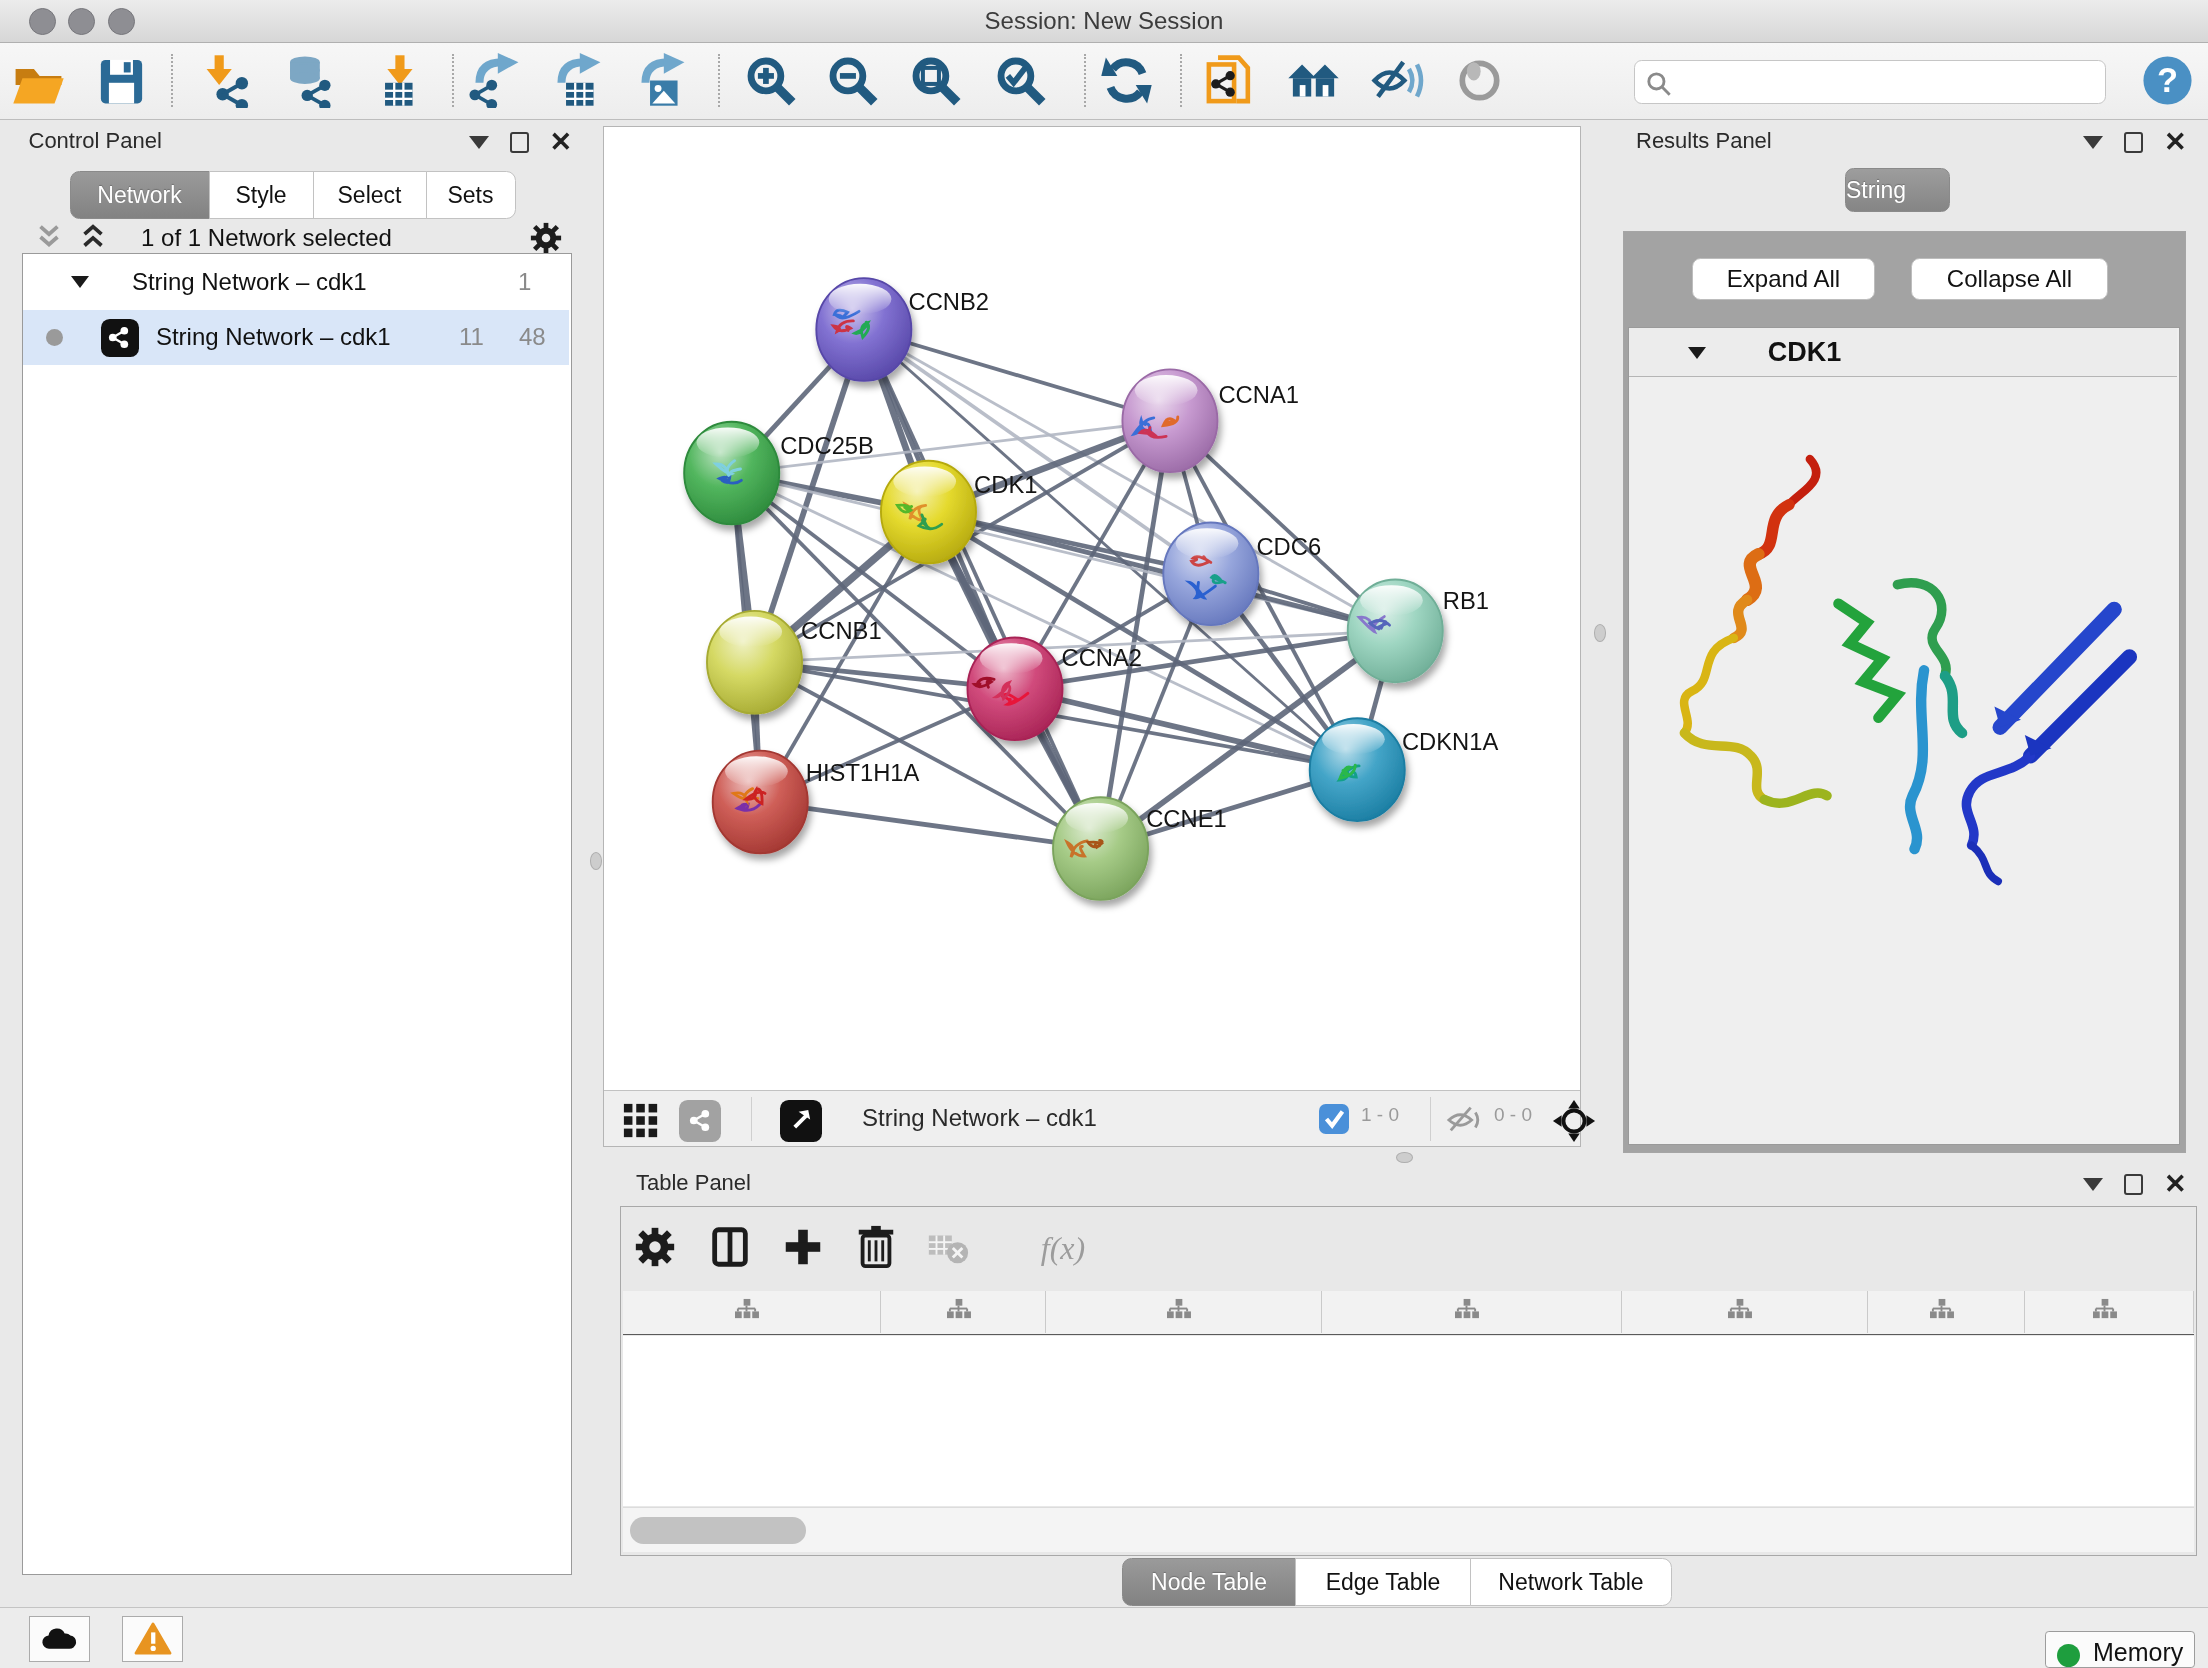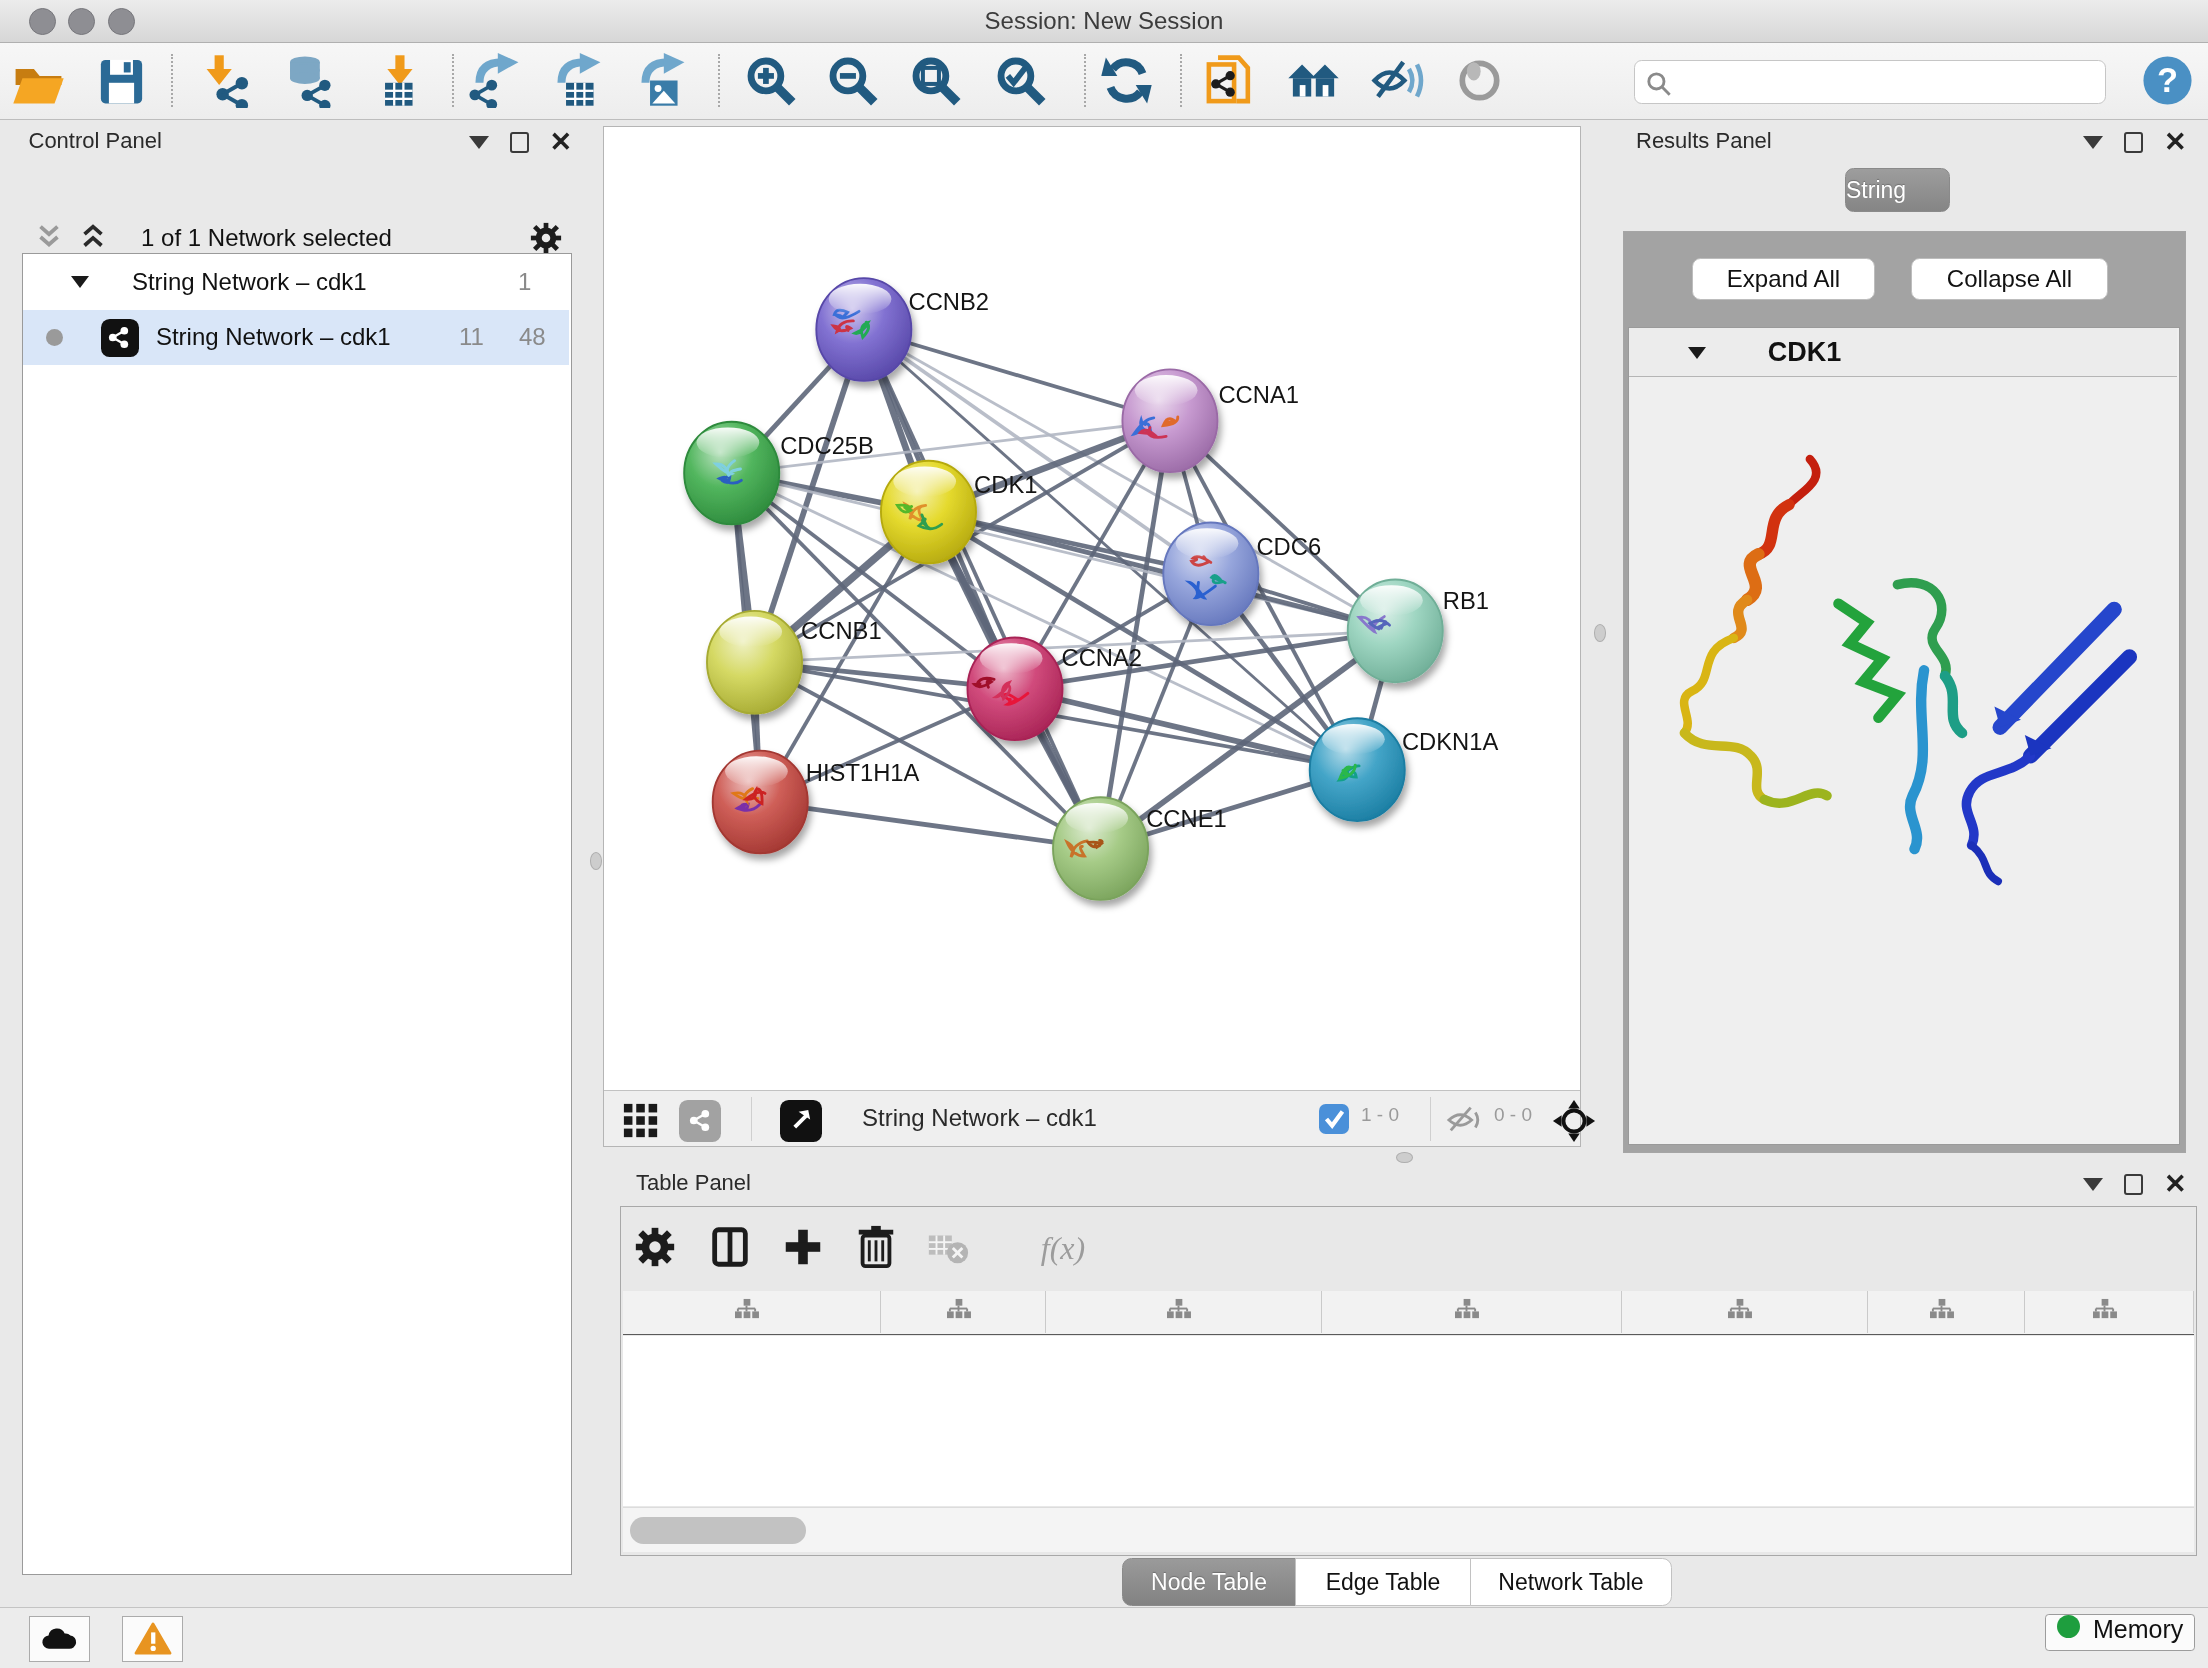--- a/index.html
+++ b/index.html
@@ -113,23 +113,23 @@
   #tbl-hscroll { position:absolute; left:1.9px; top:300px; width:1571px; height:45px;
     background:#f4f4f4; border-top:1px solid #dcdcdc; }
   #tbl-thumb { position:absolute; left:7.6px; top:8.6px; width:176px; height:27px;
     background:#c2c2c2; border-radius:13.3px; }
 
   
   #bottombar { position:absolute; left:0; top:1607px; width:2208px; height:61px;
     background:#ececec; border-top:1.9px solid #c4c4c4; }
   .bb-btn { position:absolute; top:7.6px; width:61px; height:46px; background:#fbfbfb;
     border:1.9px solid #ababab; display:flex; align-items:center; justify-content:center; }
-  #memory-btn { position:absolute; left:2045px; top:6px; width:150px; height:37px;
+  #memory-btn { position:absolute; left:2045px; top:23px; width:150px; height:37px;
     background:#fbfbfb; border:1.9px solid #9c9c9c; border-radius:3.8px;
-    display:flex; align-items:flex-start; justify-content:center; gap:13.3px;
+    display:flex; align-items:flex-end; justify-content:center; gap:13.3px;
     font-size:25px; color:#111; }
   #memory-dot { width:23px; height:23px; border-radius:50%; background:#1e9e3e; }
 </style>
 </head>
 <body>
 
 <div id="titlebar">
   <span class="traffic" style="left:28.5px"></span>
   <span class="traffic" style="left:68px"></span>
   <span class="traffic" style="left:108px"></span>
@@ -295,20 +295,26 @@
       </svg>
   </button>
 </div>
 
 <div id="control-panel">
   <span class="panel-title abs" style="left:19px; top:1.9px">Control Panel</span>
   <div class="ph-icons" style="left:459px; top:5.7px">
     <span class="ph-tri"></span>
     <span class="ph-box"></span>
     <span class="ph-x">✕</span>
+  </div>
+  <div class="seg" style="left:61px; top:45px">
+    <div class="tab first active" style="width:140px">Network</div>
+    <div class="tab" style="width:105px">Style</div>
+    <div class="tab" style="width:114px">Select</div>
+    <div class="tab last" style="width:90px">Sets</div>
   </div>
   <div class="abs" style="left:0; top:95px; width:571px; height:32px">
     <svg class="abs" style="left:23px" width="32" height="32" viewBox="0 0 34 34">
       <polyline points="8,6 17,14 26,6" fill="none" stroke="#9a9a9a" stroke-width="4"></polyline>
       <polyline points="8,17 17,25 26,17" fill="none" stroke="#9a9a9a" stroke-width="4"></polyline>
     </svg>
     <svg class="abs" style="left:67px" width="32" height="32" viewBox="0 0 34 34">
       <polyline points="8,14 17,6 26,14" fill="none" stroke="#2a2a2a" stroke-width="4"></polyline>
       <polyline points="8,26 17,18 26,26" fill="none" stroke="#2a2a2a" stroke-width="4"></polyline>
     </svg>

